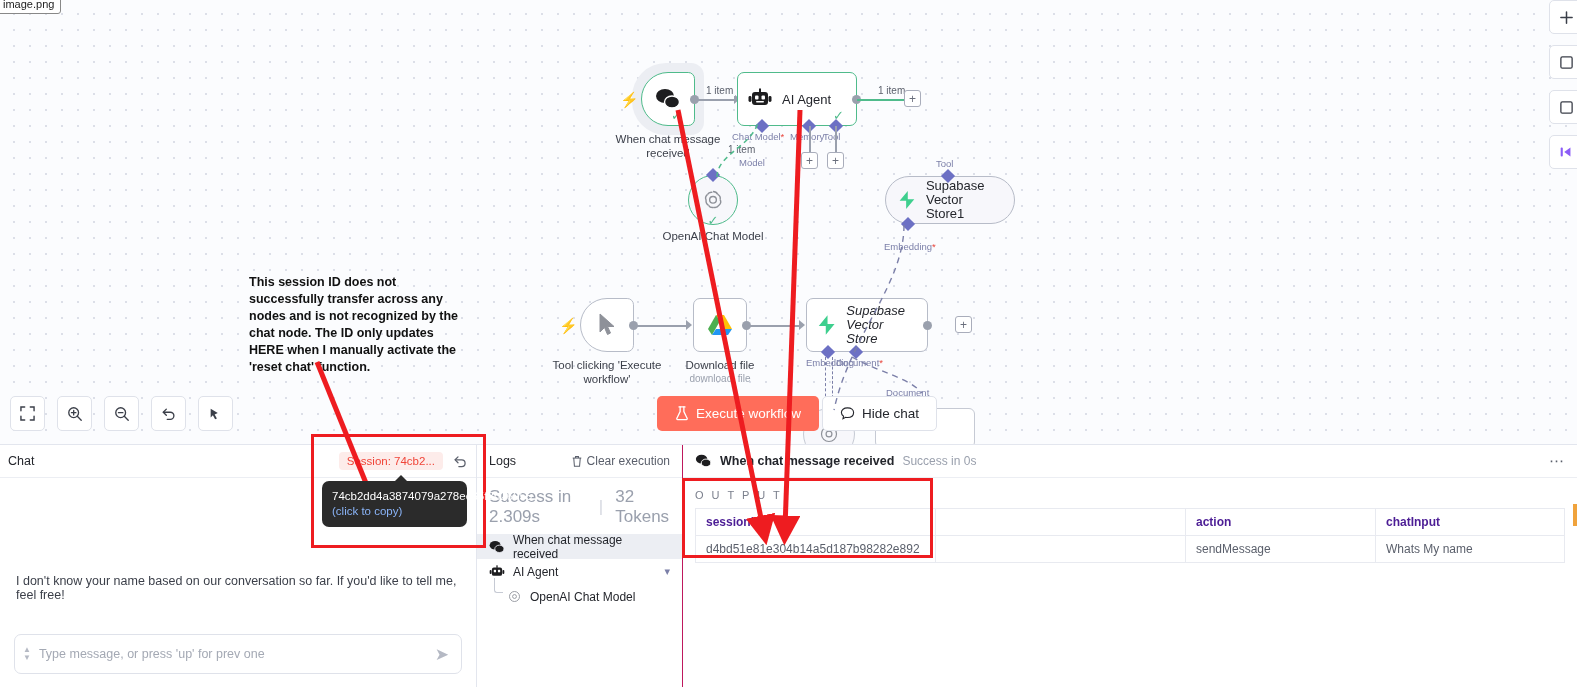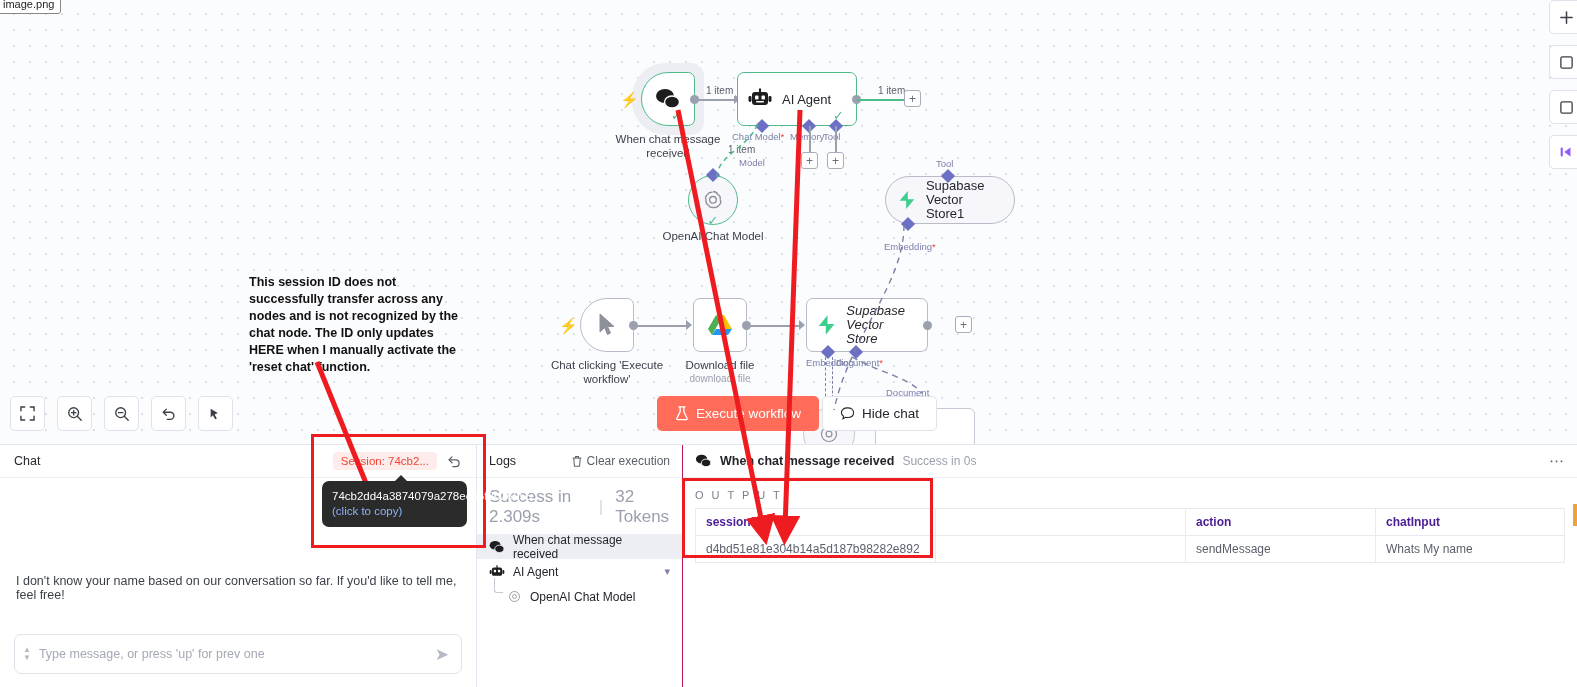--- a/index.html
+++ b/index.html
@@ -130,21 +130,21 @@
   .redline { position: absolute; pointer-events: none; z-index: 40; }
   .redbox {
     position: absolute; border: 3px solid #ee1c20; z-index: 30; pointer-events: none;
   }
 
   
   .bottom { position: absolute; left: 0; top: 444px; width: 1577px; height: 243px;
     display: flex; background: #fff; border-top: 1px solid #e3e6ee; }
   .chat-panel { width: 477px; height: 243px; border-right: 1px solid #e3e6ee;
     background: #fff; position: relative; display: flex; flex-direction: column; }
-  .chat-head { height: 33px; display: flex; align-items: center; padding: 0 14px;
+  .chat-head { height: 33px; display: flex; align-items: center; padding: 0 8px;
     border-bottom: 1px solid #eceef3; }
   .chat-title { font-size: 12.5px; color: #24262c; }
   .session-pill {
     margin-left: auto; background: #fdecea; color: #f04438; font-size: 11.5px;
     padding: 3px 8px; border-radius: 4px; cursor: pointer;
   }
   .reset-btn { margin-left: 10px; color: #5a5f6b; font-size: 14px; cursor: pointer;
     display:flex; align-items:center; }
   .chat-body { flex: 1; position: relative; padding: 0 12px; }
   .chat-msg { position: absolute; top: 96px; left: 16px; right: 8px;
@@ -319,21 +319,21 @@
       <path d="M 74 0 C 74 60, 20 110, 4 185" stroke="#7b7fa8" stroke-width="1.4" fill="none" stroke-dasharray="6 5"></path>
     </svg>
 
     <div class="node" style="left:580px; top:298px;">
       <div class="bolt" style="left:-21px; top:19px;">⚡</div>
       <div class="node-box node-trigger">
         <svg width="20" height="24" viewBox="0 0 20 24">
           <path d="M3 1 L3 19 L7.5 14.5 L10.5 21.5 L13.5 20 L10.5 13.5 L17 13.5 Z" fill="#8e9199" stroke="#8e9199" stroke-width="1" stroke-linejoin="round"></path>
         </svg>
       </div>
-      <div class="node-label">Chat clicking 'Execute workflow'</div>
+      <div class="node-label">Tool clicking 'Execute workflow'</div>
       <div class="port" style="left:49px; top:23px;"></div>
     </div>
 
     <div class="edge" style="left:637px; top:325px; width:52px;"></div>
     <div class="arrowhead" style="left:686px; top:320px;"></div>
 
     <div class="node" style="left:693px; top:298px;">
       <div class="node-box node-square">
         <svg width="26" height="24" viewBox="0 0 26 24">
           <path d="M9 2 L17 2 L25 16 L17 16 Z" fill="#ffc107"></path>

